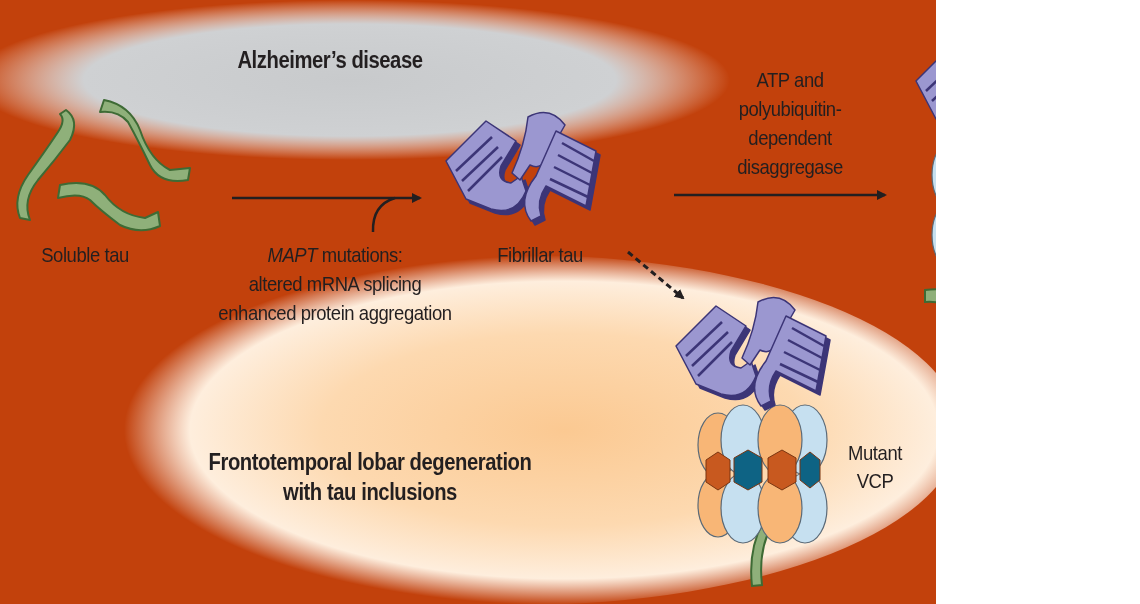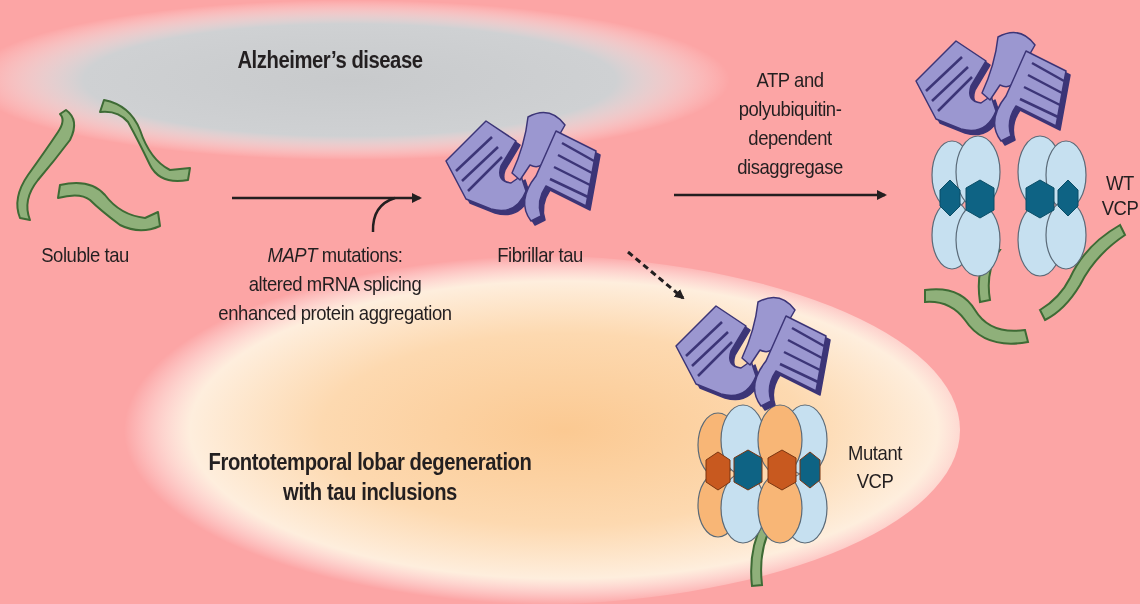--- a/index.html
+++ b/index.html
@@ -1,16 +1,16 @@
 <!DOCTYPE html>
 <html><head>
 <meta charset="utf-8">
 <style>
   html, body { margin:0; padding:0; background:#ffffff; }
-  .stage { position:relative; width:1140px; height:604px; overflow:hidden; background:#fca5a5; font-family:"Liberation Sans", sans-serif; }
+  .stage { position:relative; width:936px; height:604px; overflow:hidden; background:#c2410c; font-family:"Liberation Sans", sans-serif; }
   svg.art { position:absolute; left:0; top:0; }
   .lbl { position:absolute; color:#231f20; font-family:"Liberation Sans", sans-serif; font-size:21px; line-height:25px; text-align:center; letter-spacing:-0.5px; transform:scaleX(0.88); transform-origin:center top; white-space:nowrap; }
   .bold { font-weight:bold; font-size:23px; line-height:29px; }
   .it { font-style:italic; }
 </style>
 </head>
 <body>
 
 <div class="stage">
 <svg class="art" width="1140" height="604" viewBox="0 0 1140 604">

